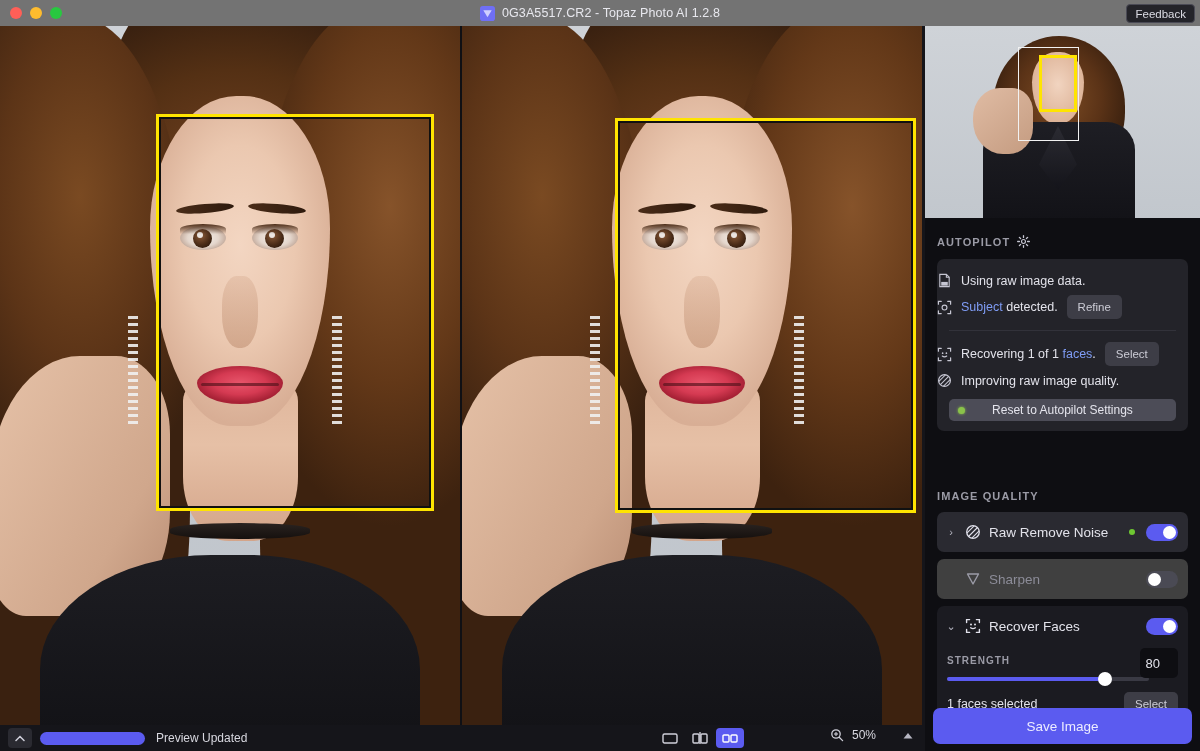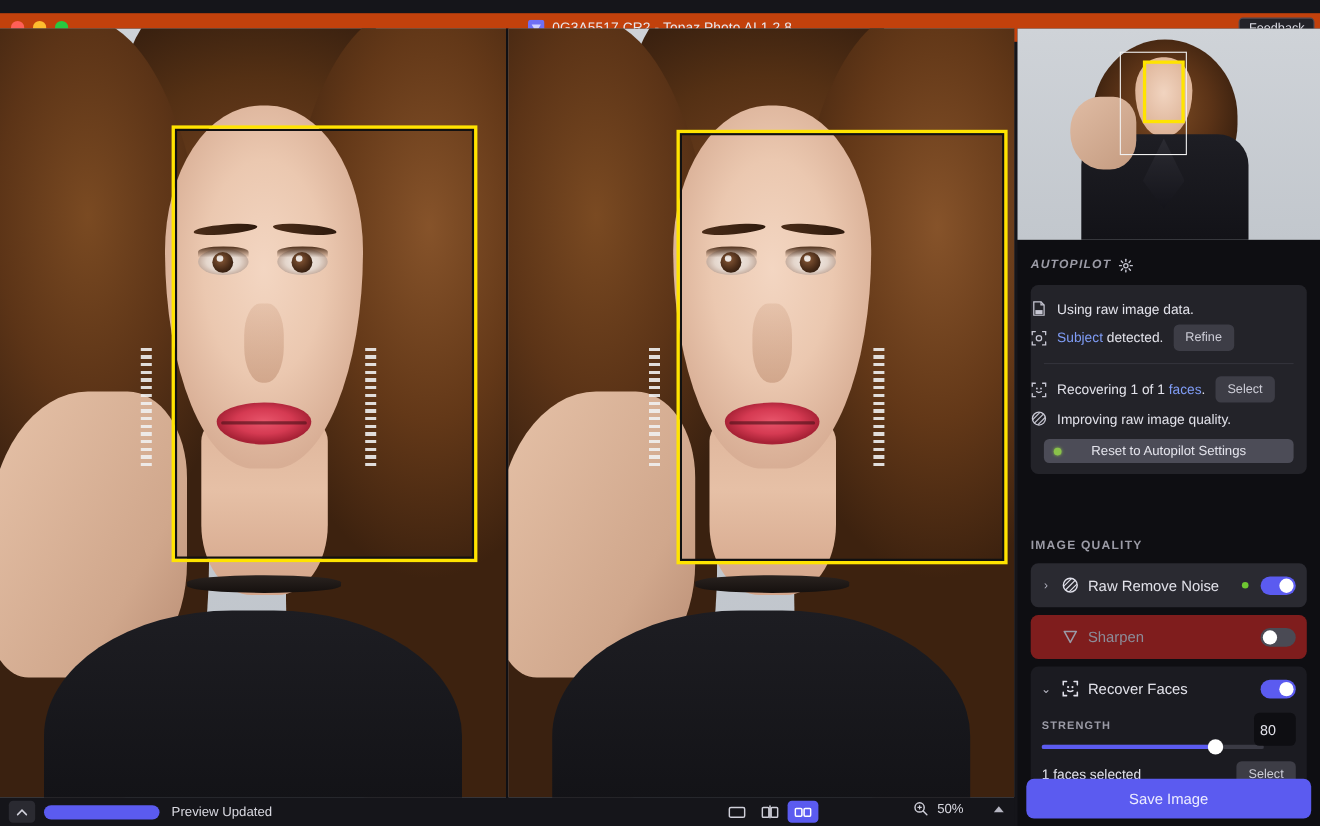--- a/index.html
+++ b/index.html
@@ -3,21 +3,21 @@
 <meta charset="utf-8">
 <style>
   * { margin:0; padding:0; box-sizing:border-box; }
   html,body { width:1200px; height:751px; overflow:hidden; background:#15151a;
     font-family:"Liberation Sans", sans-serif; -webkit-font-smoothing:antialiased; }
 
   .app { position:relative; width:1200px; height:751px; background:#15151a; }
 
   
   .titlebar { position:absolute; left:0; top:0; width:1200px; height:26px;
-    background:#c2410c; display:flex; align-items:center;margin-top:12px; }
+    background:#737373; display:flex; align-items:center; }
   .traffic { position:absolute; left:10px; top:0; height:26px; display:flex; align-items:center; gap:8px; }
   .dot { width:12px; height:12px; border-radius:50%; }
   .dot.red{background:#ff5f57;} .dot.yellow{background:#febc2e;} .dot.green{background:#28c840;}
   .title-center { position:absolute; left:0; right:0; top:0; height:26px;
     display:flex; align-items:center; justify-content:center; gap:7px; }
   .applogo { width:15px; height:15px; }
   .title-text { color:#e8e8ee; font-size:12.5px; letter-spacing:.1px; }
   .feedback-btn { position:absolute; right:5px; top:4px; height:19px; padding:0 8px;
     display:flex; align-items:center; border:1px solid #4a4a55; border-radius:4px;
     background:#232329; color:#dcdce4; font-size:11.5px; }
@@ -121,37 +121,37 @@
     background:linear-gradient(180deg,#2b2b32,#14141a);
     clip-path:polygon(50% 0,100% 60%,50% 100%,0 60%); }
   .t-arm { position:absolute; left:-4px; top:58px; width:60px; height:66px;
     background:linear-gradient(140deg,#e0bca4,#c49b80); border-radius:45% 35% 40% 50%; }
   .t-viewport { position:absolute; left:93px; top:21px; width:61px; height:94px;
     border:1.5px solid #f2f2f2; }
   .t-facebox { position:absolute; left:114px; top:29px; width:38px; height:57px;
     border:3px solid #ffe400; }
 
   .sec-head { color:#9b9ba6; font-size:11px; font-weight:bold; letter-spacing:1.1px; }
-  .autopilot-head { display:flex; align-items:flex-start; gap:7px; padding:17px 0 11px 12px;font-style:italic; }
+  .autopilot-head { display:flex; align-items:center; gap:7px; padding:17px 0 11px 12px; }
 
   .card { margin:0 12px; background:#232329; border-radius:7px; padding:10px 0 10px 0; }
   .arow { display:flex; align-items:center; gap:9px; padding:3px 0; min-height:23px; }
   .arow .txt { color:#e2e2ea; font-size:12.5px; }
   .link { color:#7f9cf5; }
   .hr { height:1px; background:#32323a; margin:8px 12px; }
   .mini-btn { height:24px; padding:0 11px; display:flex; align-items:center; justify-content:center;
     background:#3d3d46; border-radius:5px; color:#ccccd6; font-size:11.5px; }
   .reset-btn { margin:7px 12px 0 12px; height:22px; background:#4c4c57; border-radius:5px;
     display:flex; align-items:center; justify-content:center; position:relative;
     color:#e4e4ec; font-size:12px; }
   .reset-dot { position:absolute; left:9px; width:7px; height:7px; border-radius:50%;
     background:#8ac24a; box-shadow:0 0 3px #8ac24a; }
 
   .iq-head { padding:19px 0 8px 12px;margin-top:36px; }
-  .frow { margin:0 12px 7px 12px; background:#7f1d1d; border-radius:7px; }
+  .frow { margin:0 12px 7px 12px; background:#404040; border-radius:7px; }
   .frow.open { background:#1b1b21; }
   .frow.lit { background:#2a2a31; }
   .frow-top { display:flex; align-items:center; height:40px; padding:0 10px 0 8px; gap:8px; }
   .frow-title { color:#e2e2ea; font-size:13.5px; flex:1; }
   .frow.off .frow-title { color:#8c8c98; }
   .chev { width:12px; color:#b4b4c0; font-size:11px; text-align:center; }
   .toggle { width:32px; height:17px; border-radius:9px; position:relative; background:#4a4a54; }
   .toggle.on { background:#5b5bf0; }
   .knob { position:absolute; top:2px; width:13px; height:13px; border-radius:50%; background:#fff; }
   .toggle.on .knob { right:2px; } .toggle.off .knob { left:2px; }

